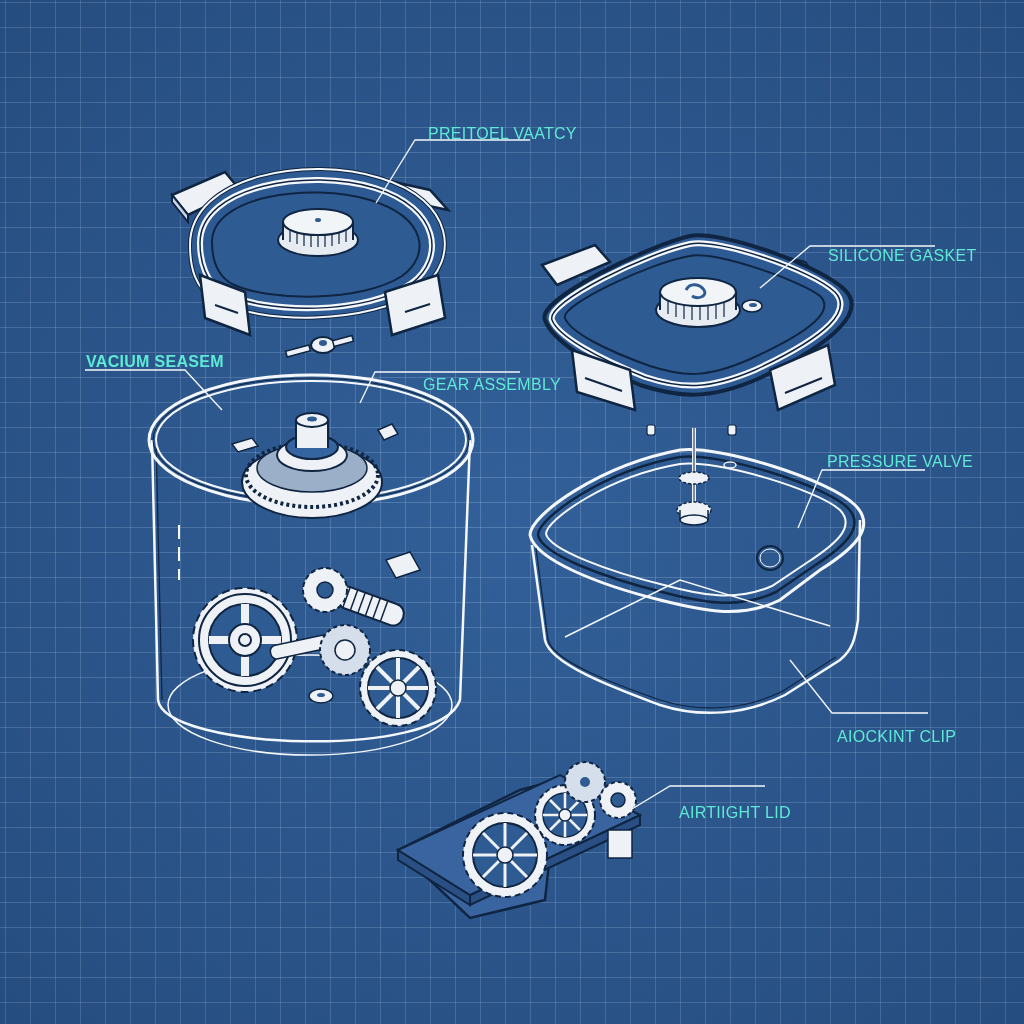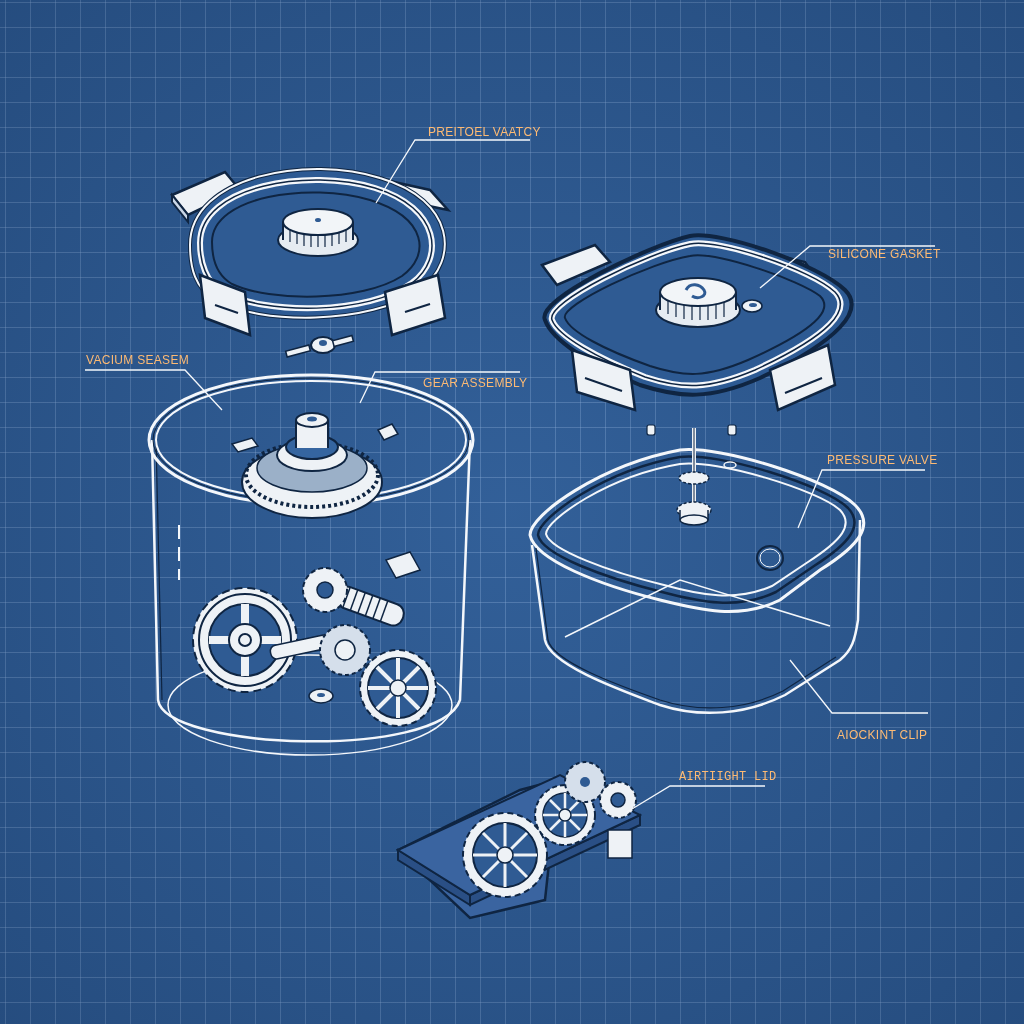--- a/index.html
+++ b/index.html
@@ -14,21 +14,21 @@
     position: relative;
     font-family: "Liberation Sans", sans-serif;
   }
   .vignette {
     position: absolute; inset: 0;
     background: radial-gradient(ellipse at center, rgba(60,110,170,0.25) 0%, rgba(20,50,90,0.35) 100%);
     pointer-events: none;
   }
   svg.diagram { position: absolute; left: 0; top: 0; }
   .label {
-    position: absolute; color: #fdba74; font-size: 12px; letter-spacing: 0.3px;
+    position: absolute; color: #5eead4; font-size: 16px; letter-spacing: 0.3px;
     white-space: nowrap; text-transform: uppercase;
   }
 </style>
 </head>
 <body>
 
 <div class="vignette"></div>
 
 <svg class="diagram" width="1024" height="1024" viewBox="0 0 1024 1024" xmlns="http://www.w3.org/2000/svg">
   <defs>
@@ -259,18 +259,18 @@
     <polyline points="85,370 185,370 222,410"></polyline>
     <polyline points="520,372 375,372 360,403"></polyline>
     <polyline points="935,246 810,246 760,288"></polyline>
     <polyline points="925,470 822,470 798,528"></polyline>
     <polyline points="928,713 832,713 790,660"></polyline>
     <polyline points="765,786 670,786 627,812"></polyline>
   </g>
 </svg>
 
 <div class="label" style="left:428px; top:125px;">PREITOEL VAATCY</div>
-<div class="label" style="left:86px; top:353px;">VACIUM SEASEM</div>
+<div class="label" style="left:86px; top:353px;font-weight:bold;">VACIUM SEASEM</div>
 <div class="label" style="left:423px; top:356px;margin-top:20px;">GEAR ASSEMBLY</div>
 <div class="label" style="left:828px; top:247px;">SILICONE GASKET</div>
 <div class="label" style="left:827px; top:453px;">PRESSURE VALVE</div>
 <div class="label" style="left:837px; top:728px;">AIOCKINT CLIP</div>
-<div class="label" style="left:679px; top:770px;font-family:Liberation Mono, monospace;">AIRTIIGHT LID</div>
+<div class="label" style="left:679px; top:804px;">AIRTIIGHT LID</div>
 
 </body></html>

